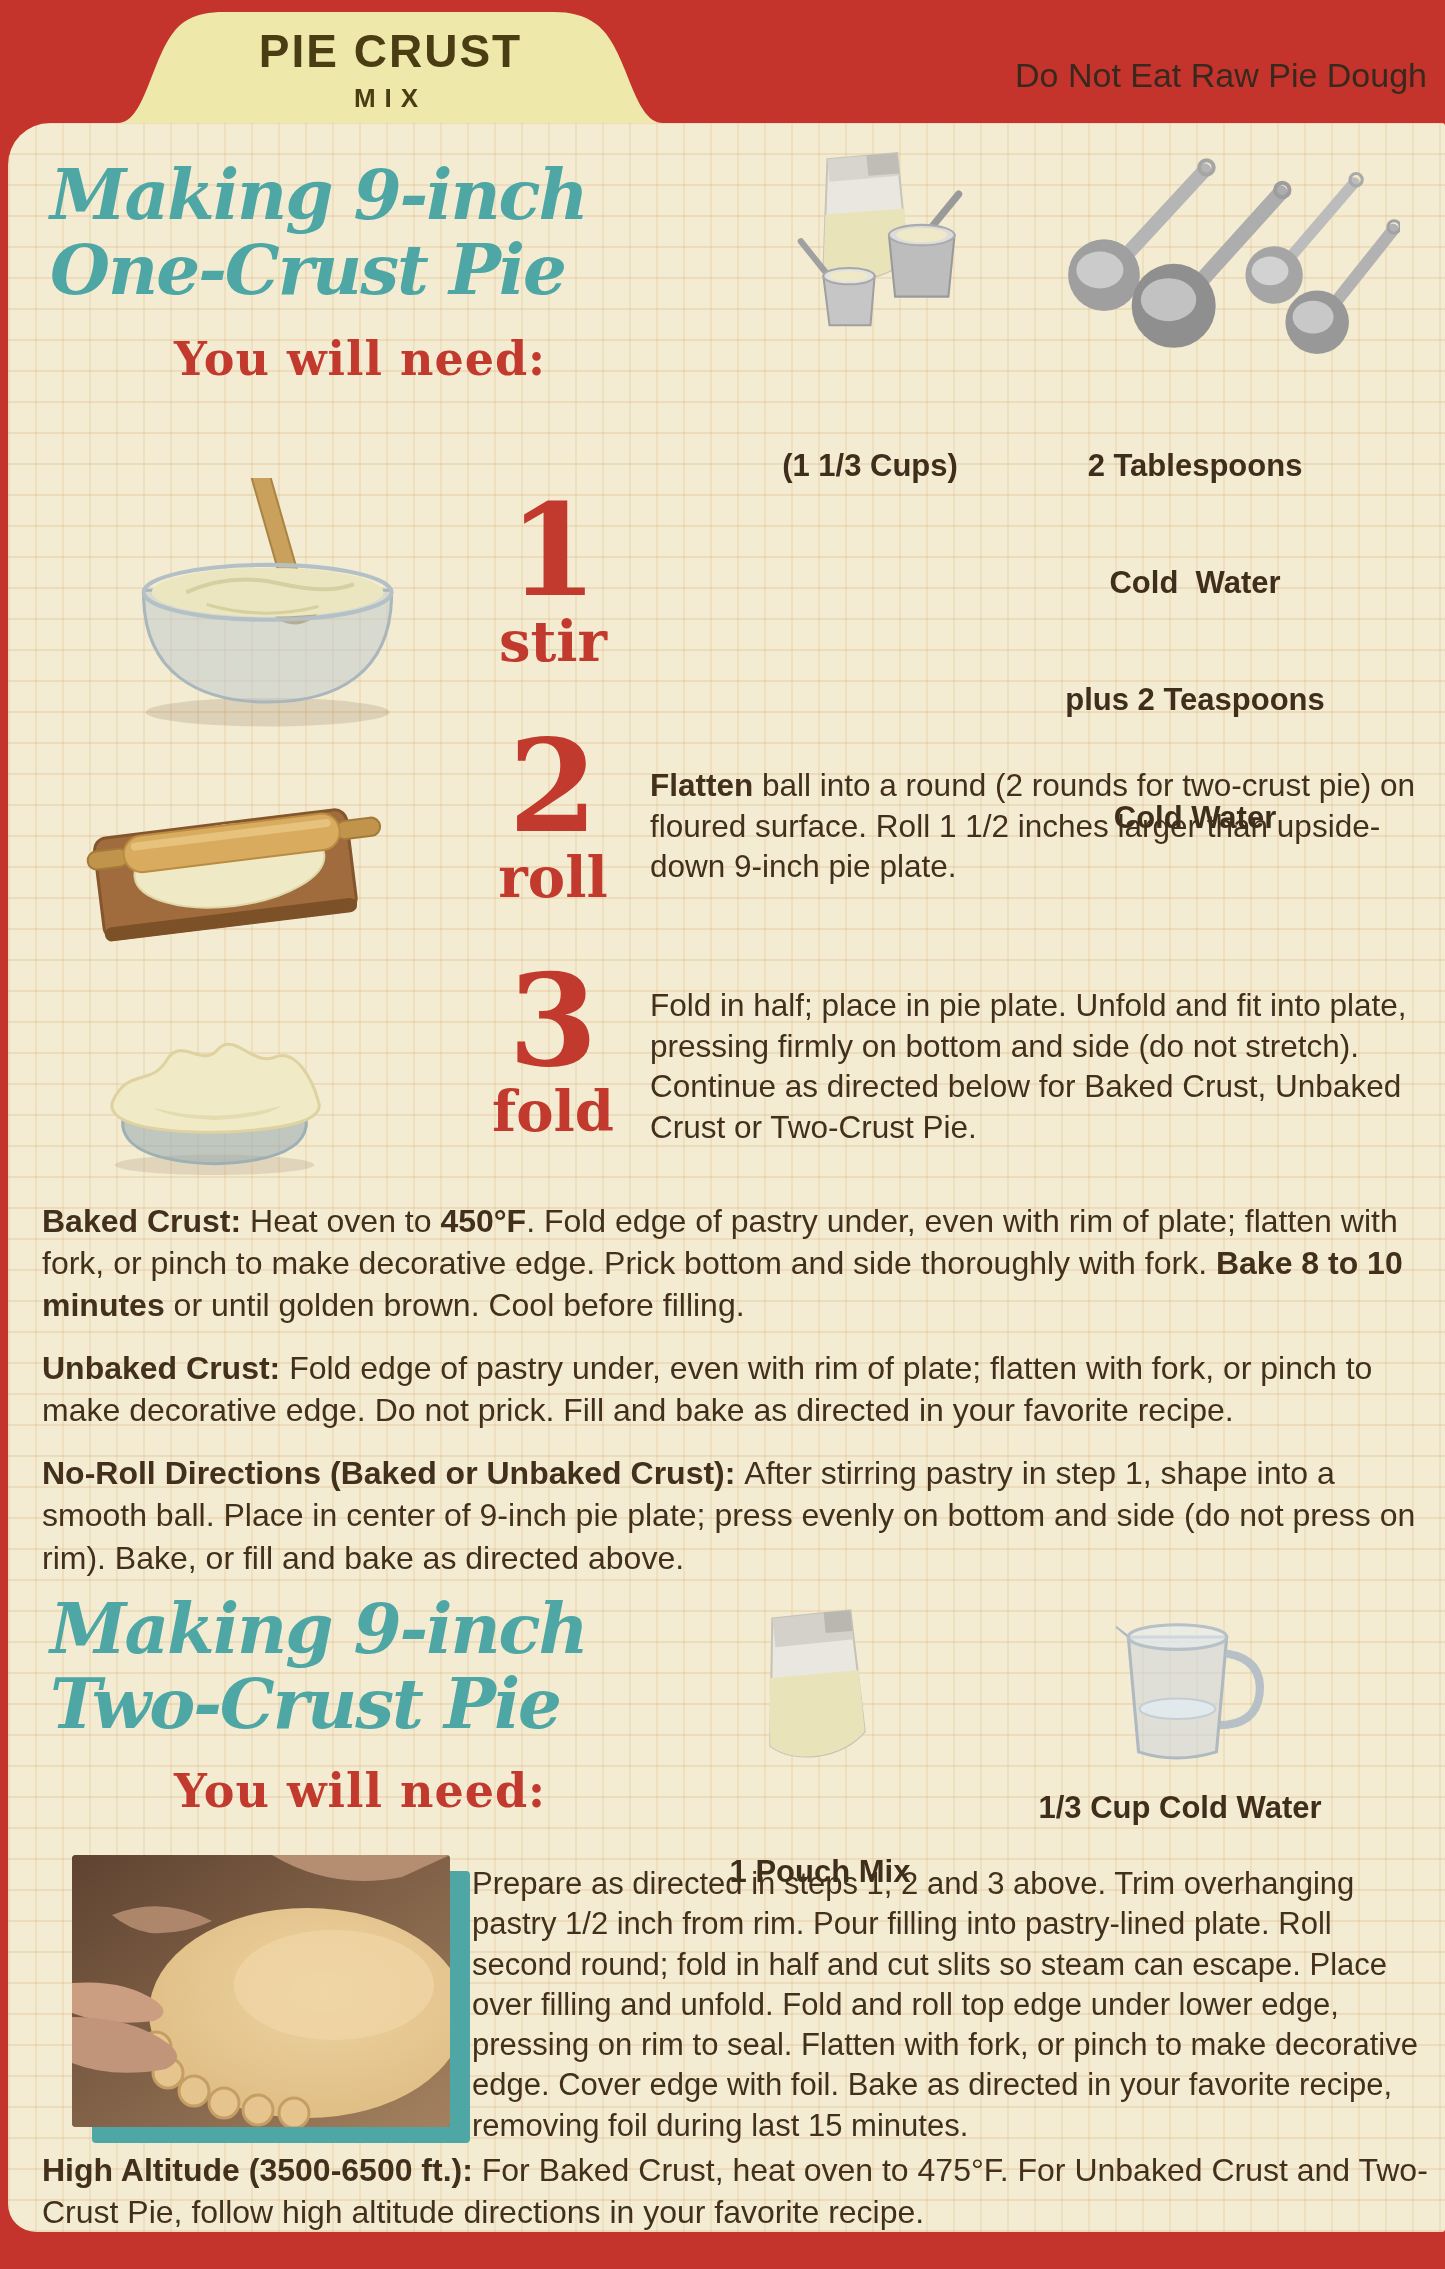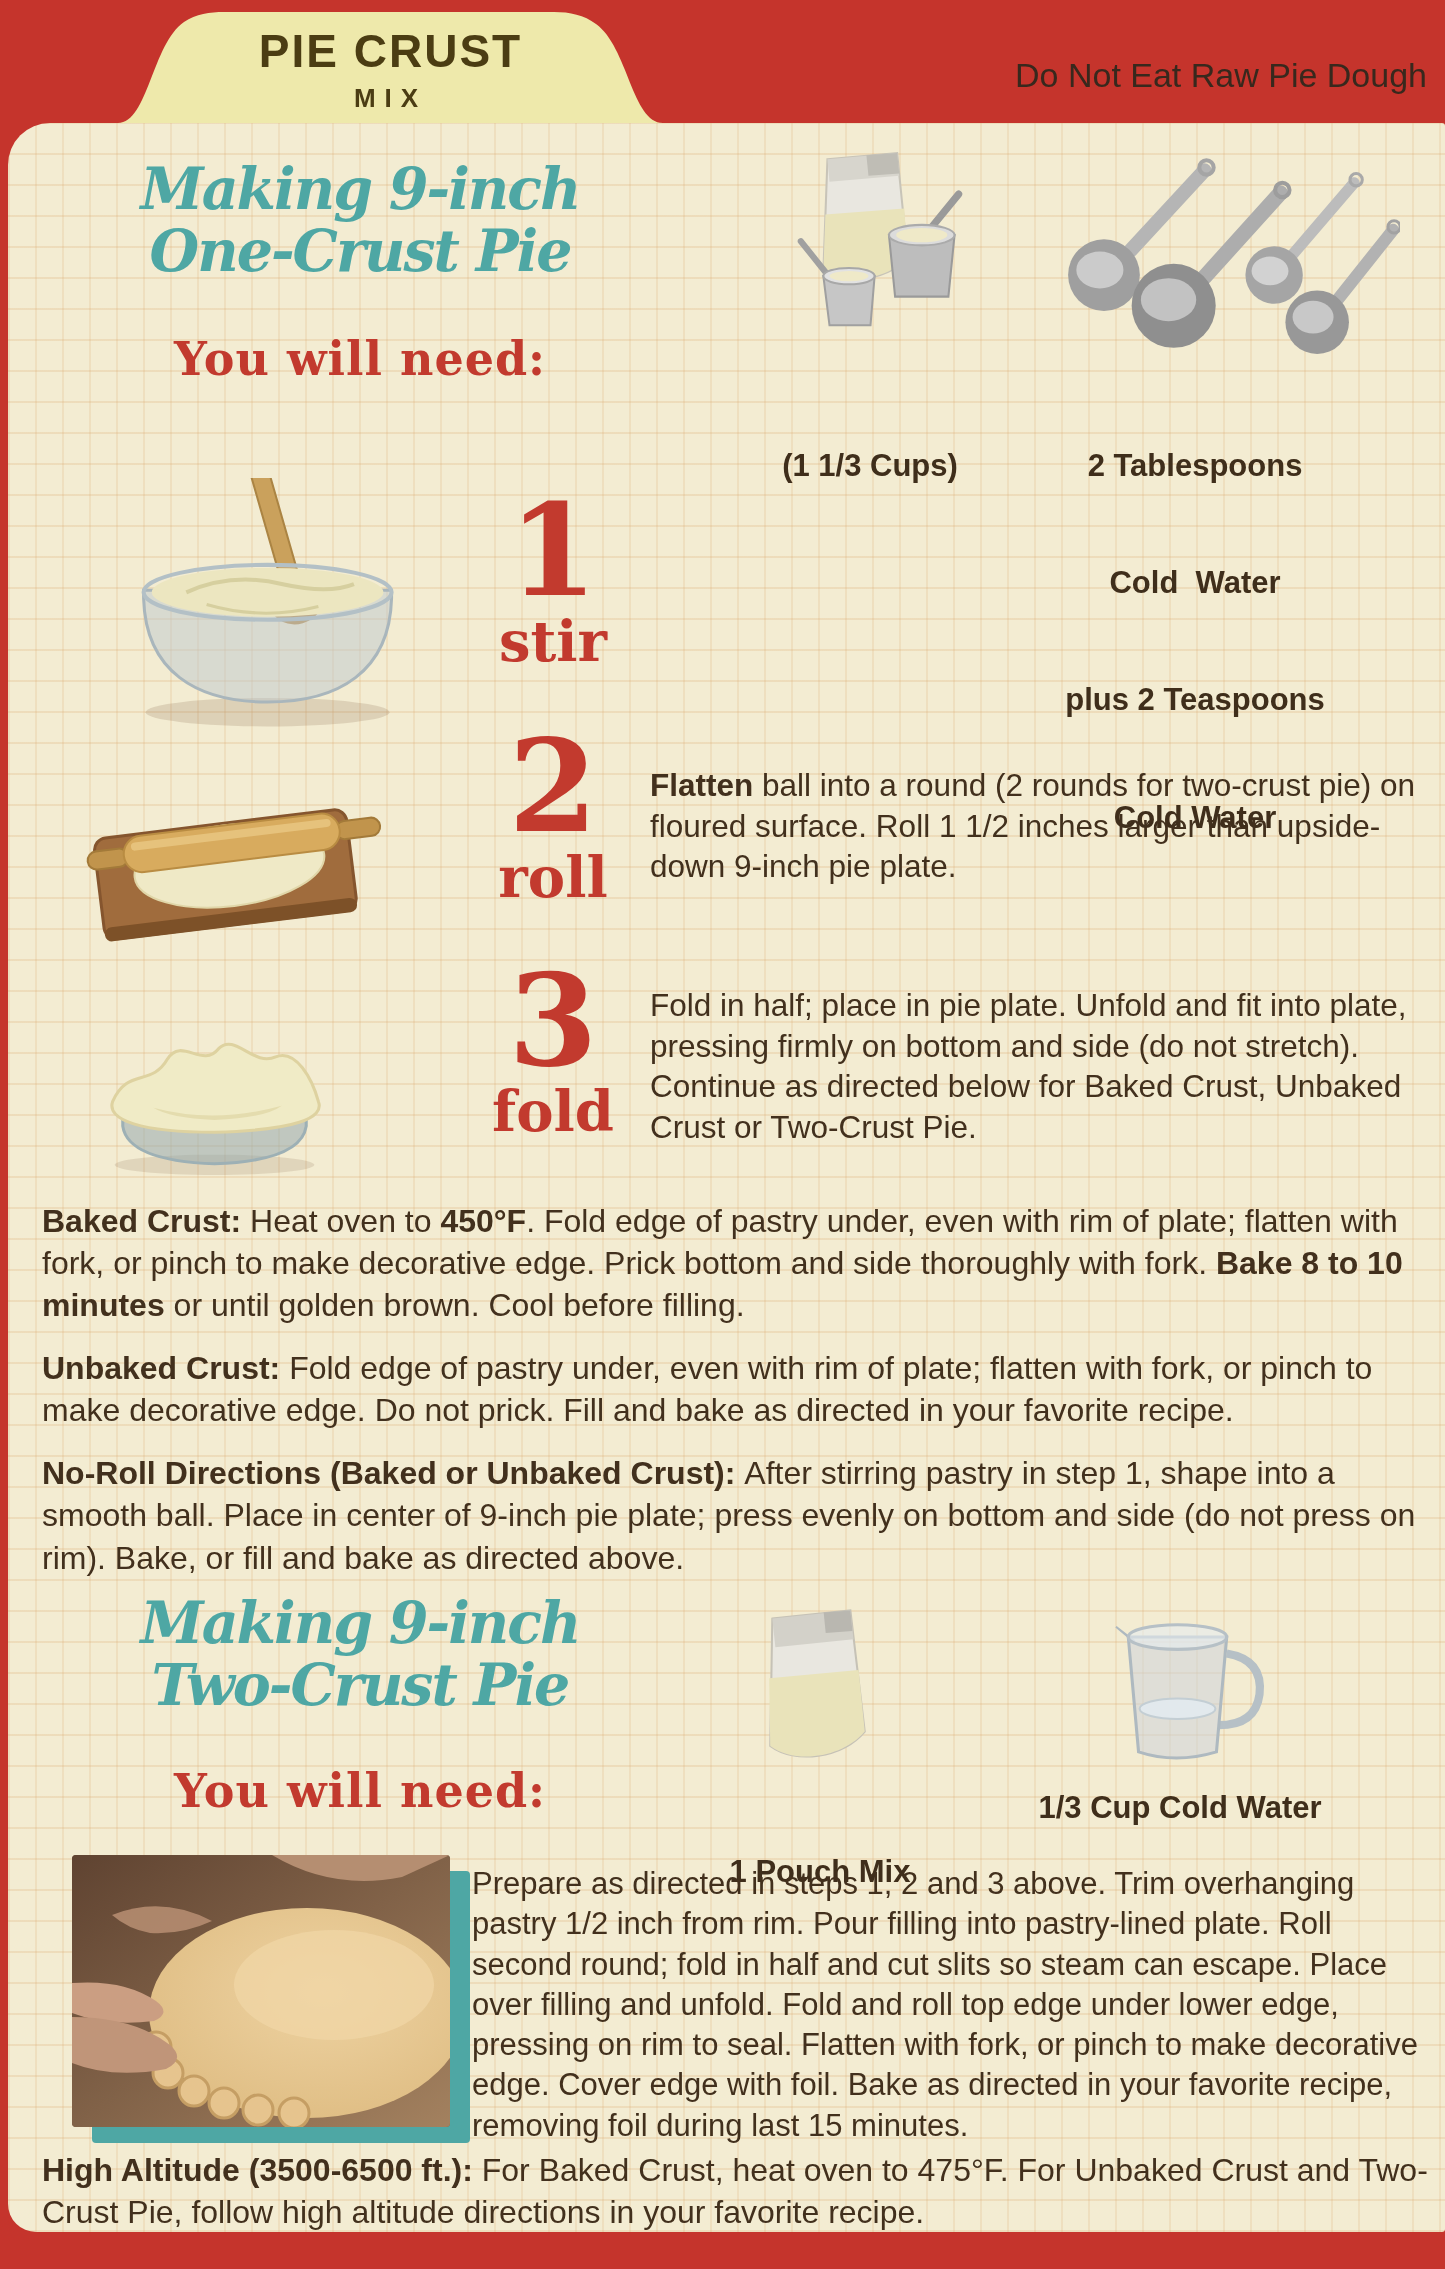--- a/index.html
+++ b/index.html
@@ -20,23 +20,23 @@
       repeating-linear-gradient(0deg, transparent 0 13px, rgba(243,236,210,.85) 13px 16px, transparent 16px 39px);
     border-radius:42px 3px 3px 28px;
   }
   .tab-shape{position:absolute;left:118px;top:2px;width:545px;height:121px;}
   .tab-text{position:absolute;left:118px;top:24px;width:545px;text-align:center;color:#4b3d13;}
   .tab-title{font-size:46px;font-weight:700;letter-spacing:2px;}
   .tab-sub{font-size:26px;font-weight:700;letter-spacing:9px;margin-top:5px;}
   .warning{position:absolute;top:56px;right:18px;font-size:34px;font-weight:400;color:#38281d;}
 
   .script-title{
-    position:absolute;width:620px;text-align:center;
+    position:absolute;width:620px;
     font-family:"DejaVu Serif",serif;font-style:italic;font-weight:700;
-    color:#4ea7a4;font-size:57px;line-height:1.08;letter-spacing:-2px;
+    color:#4ea7a4;font-size:69px;line-height:1.08;letter-spacing:-2px;
   }
   .need-heading{
     position:absolute;width:620px;text-align:center;
     font-family:"DejaVu Serif",serif;font-weight:700;
     color:#c23a2e;font-size:46px;letter-spacing:1px;
   }
   .ing-label{
     position:absolute;text-align:center;font-weight:700;
     font-size:31px;line-height:1.26;color:#3f2e1b;white-space:pre-wrap;
   }

